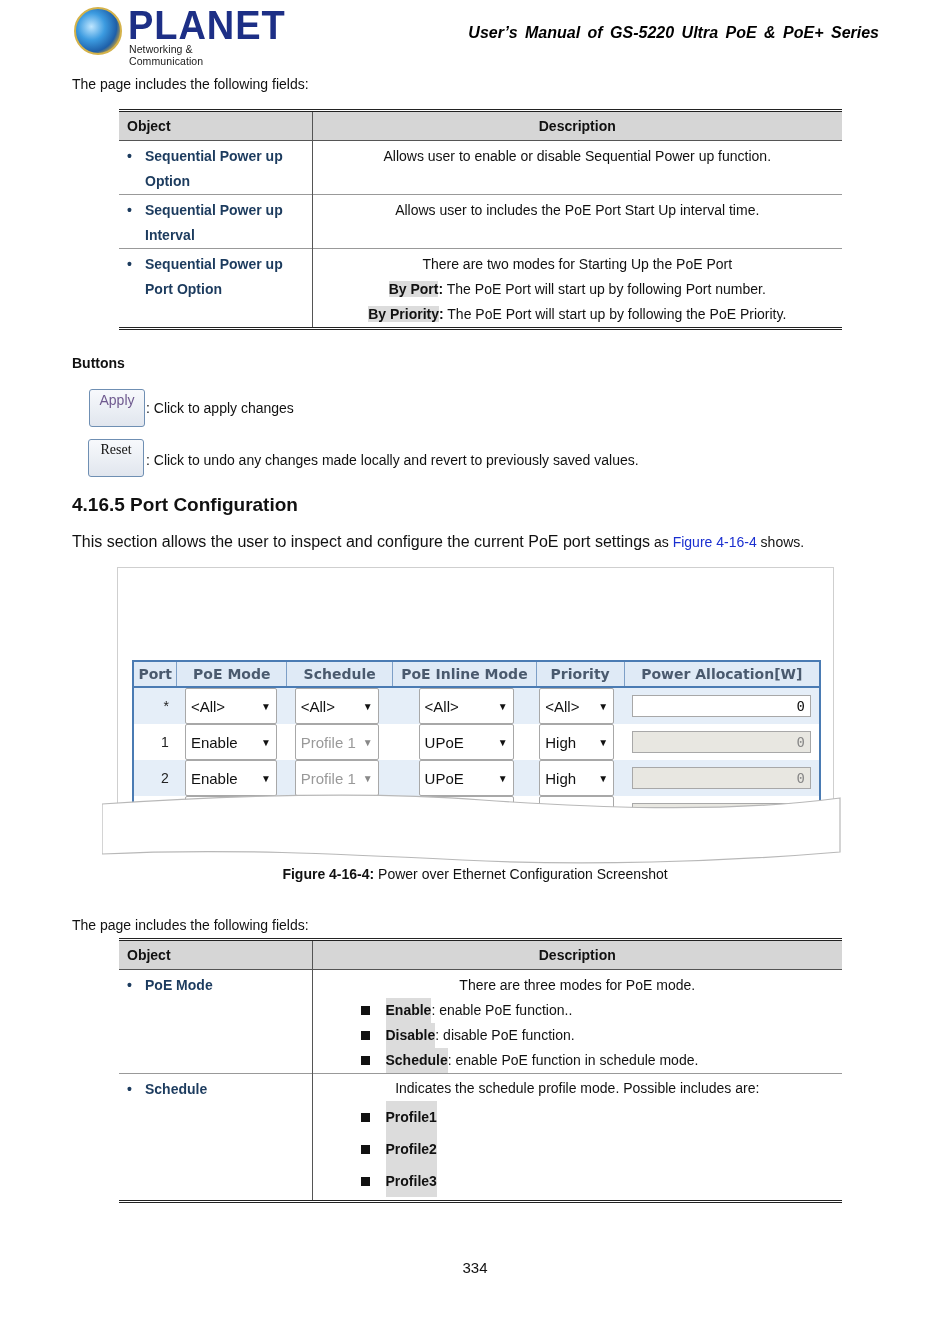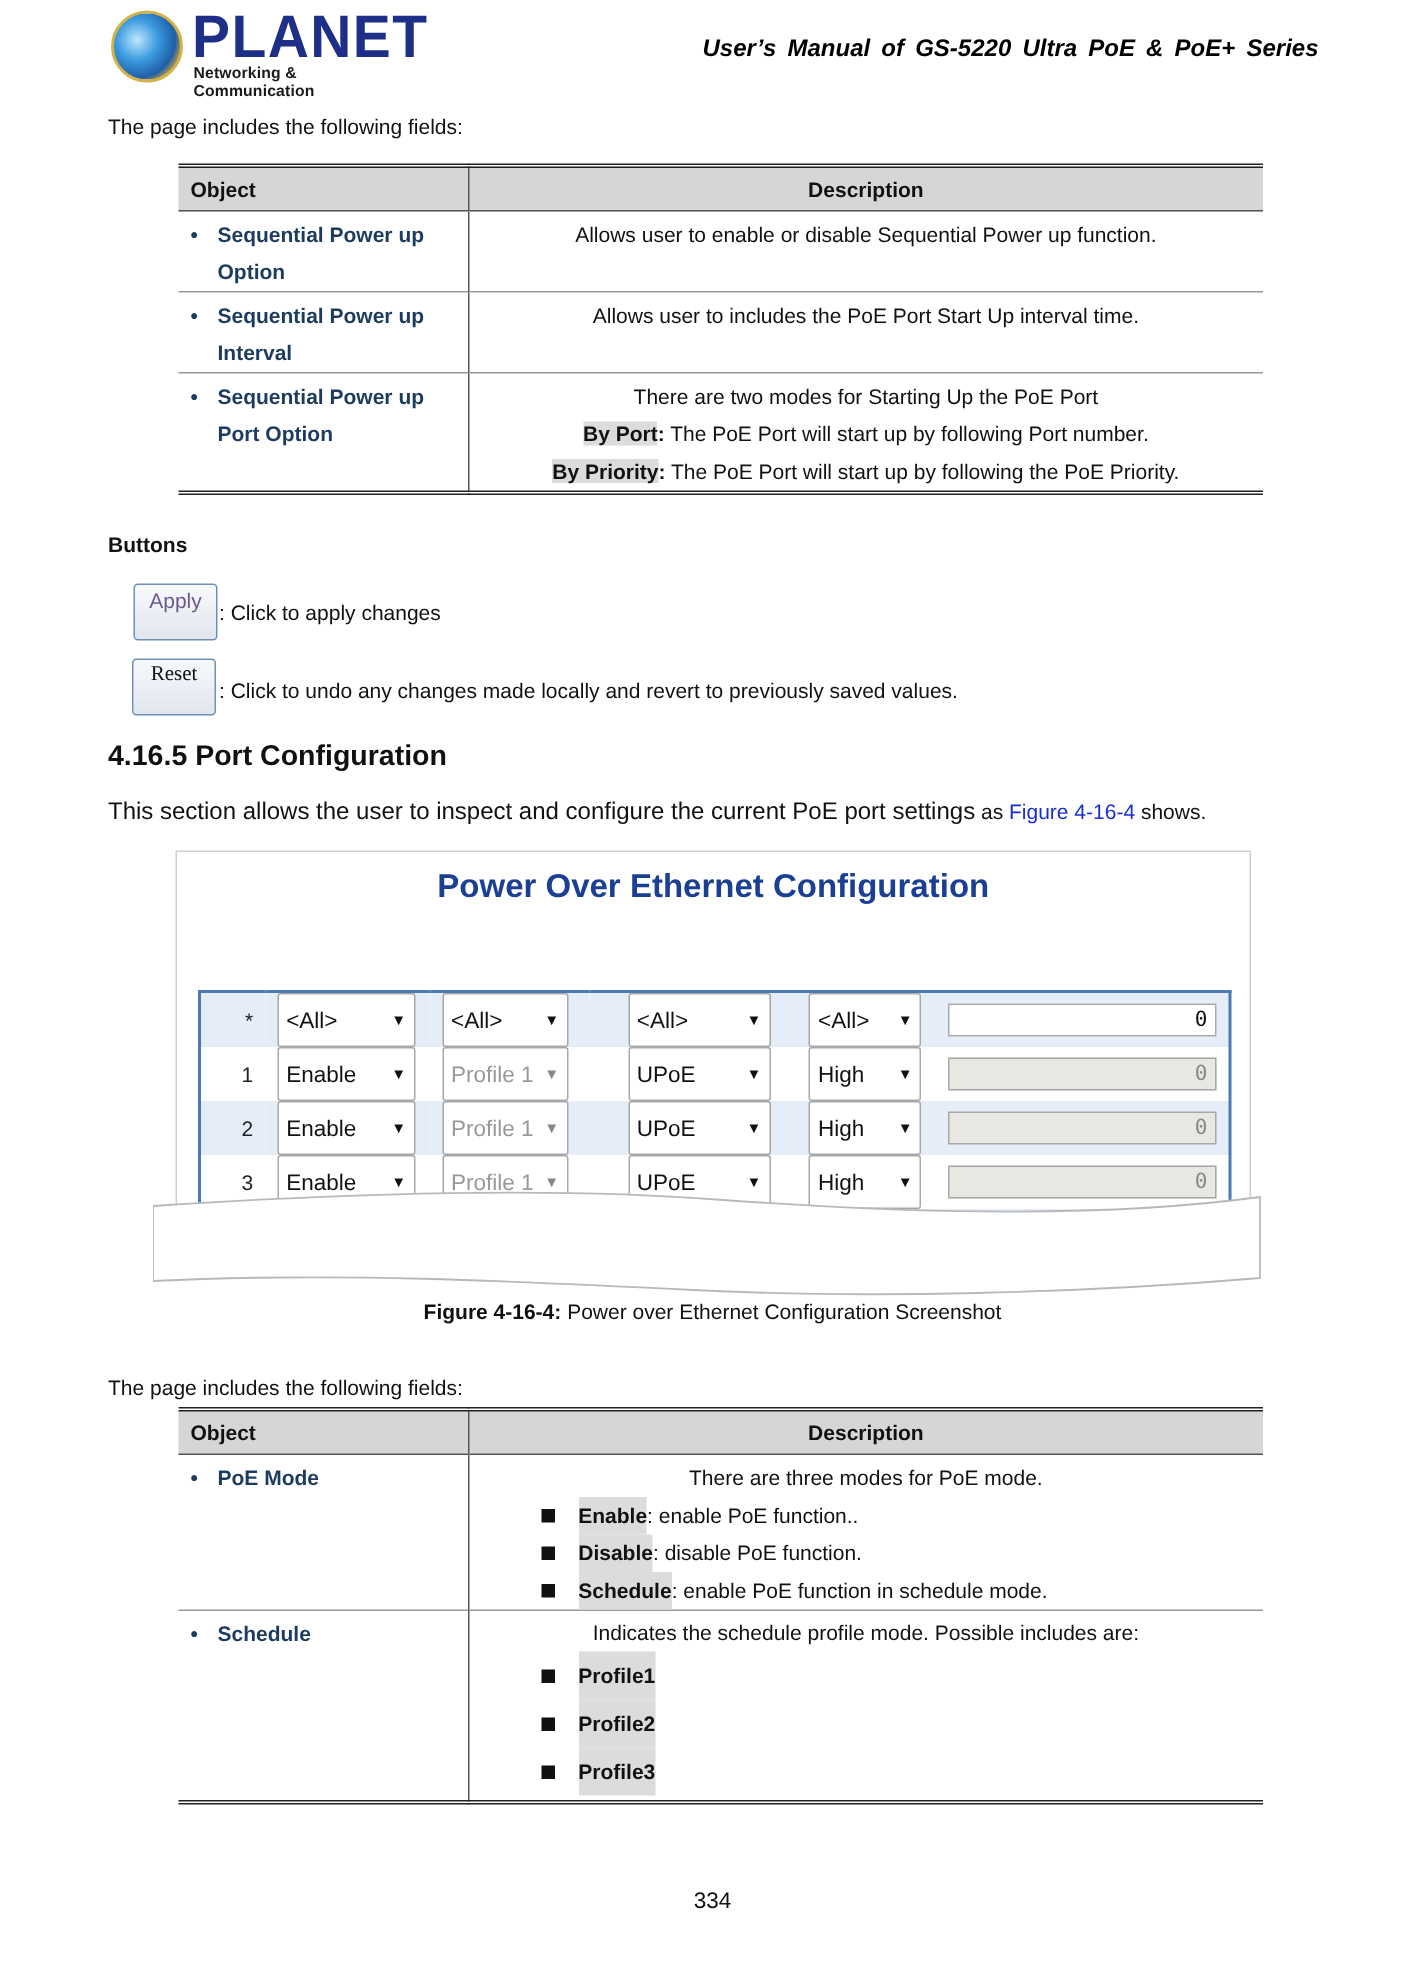--- a/index.html
+++ b/index.html
@@ -6,21 +6,21 @@
   html, body { width: 950px; height: 1324px; background: #ffffff; }
   body { position: relative; font-family: "Liberation Sans", sans-serif; color: #111; overflow: hidden; }
 
   
   .logo { position: absolute; left: 72px; top: 5px; width: 195px; height: 52px; }
   .logo-globe { position: absolute; left: 2px; top: 2px; width: 48px; height: 48px; border-radius: 50%;
     background: radial-gradient(circle at 35% 40%, #bfe6ff 0%, #3c9be0 35%, #1e5fa8 65%, #c9a23a 80%, #e8c964 100%);
     border: 2px solid #d4b24a; }
   .logo-word { position: absolute; left: 56px; top: -2px; font-family: "Liberation Sans", sans-serif; font-weight: bold;
     font-size: 40px; letter-spacing: 1px; color: #1d2f86; transform: scaleX(0.95); transform-origin: left; }
-  .logo-sub { position: absolute; left: 57px; top: 38px; font-size: 10.5px; font-weight: bold; color: #1a1a1a; letter-spacing: 0.1px; }
+  .logo-sub { position: absolute; left: 57px; top: 38px; font-size: 10.5px; font-weight: normal; color: #1a1a1a; letter-spacing: 0.1px; }
   .header-title { position: absolute; right: 71px; top: 24px; font-size: 16px; font-weight: bold; font-style: italic; color: #000; word-spacing: 3px; }
 
   .text { position: absolute; font-size: 14px; color: #111; }
 
   
   table.doc { position: absolute; left: 119px; width: 723px; border-collapse: collapse; font-size: 14px; }
   table.doc { border-top: 3px double #222; border-bottom: 3px double #222; }
   table.doc th { background: #d6d6d6; text-align: left; font-weight: bold; padding: 5px 8px; height: 30px;
     border-bottom: 1px solid #555; margin-top: 26px; }
   table.doc th + th, table.doc td + td { border-left: 1px solid #555; text-align: center; }
@@ -121,31 +121,38 @@
 <div class="text" style="left:146px; top:400px;">: Click to apply changes</div>
 <div class="btn-img btn-reset" style="left:88px; top:439px;">Reset</div>
 <div class="text" style="left:146px; top:452px;">: Click to undo any changes made locally and revert to previously saved values.</div>
 
 <div class="text" style="left:72px; top:494px; font-size:19px; font-weight:bold;">4.16.5 Port Configuration</div>
 <div class="text" style="left:72px; top:533px; font-size:16px;">
   <span>This section allows the user to inspect and configure the current PoE port settings</span><span style="font-size:14px;"> as </span><span class="link" style="font-size:14px;">Figure 4-16-4</span><span style="font-size:14px;"> shows.</span>
 </div>
 
 <div class="figure">
-  <div class="fig-title">Power Over Ethernet Configuration</div>
   <table class="poe-table">
     <colgroup>
       <col style="width:44px">
         <col style="width:110px">
         <col style="width:106px">
         <col style="width:144px">
         <col style="width:88px">
         <col style="width:197px">
     </colgroup>
     <tbody>
+        <tr>
+      <th>Port</th>
+      <th>PoE Mode</th>
+      <th>Schedule</th>
+      <th>PoE Inline Mode</th>
+      <th>Priority</th>
+      <th>Power Allocation[W]</th>
+    </tr>
     <tr class="odd">
       <td class="port-cell">*</td>
       <td style="padding-left:8px"><span class="sel" style="width:92px;">
               <span>&lt;All&gt;</span>
               <span class="arrow">▼</span>
             </span></td>
       <td style="padding-left:8px"><span class="sel" style="width:84px;">
               <span>&lt;All&gt;</span>
               <span class="arrow">▼</span>
             </span></td>

